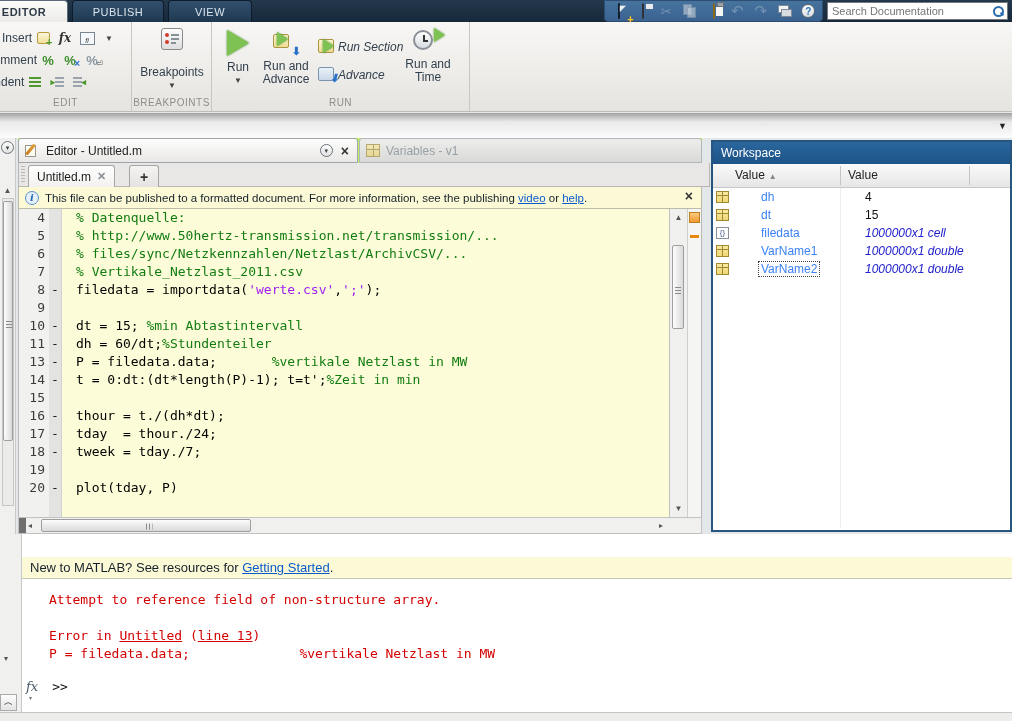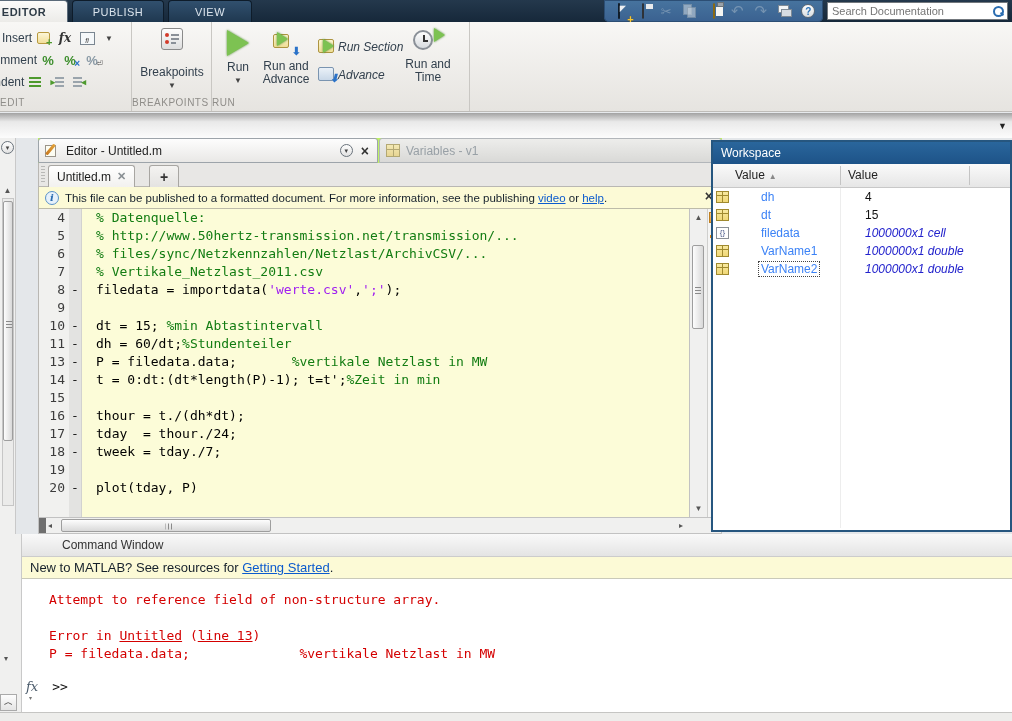--- a/index.html
+++ b/index.html
@@ -31,21 +31,21 @@
   .qi-help .hc { width:14px; height:14px; border-radius:50%; background:linear-gradient(#FDFDFD,#D8DCE0); border:1px solid #5E githa6A76; border:1px solid #5E6A76; color:#2A72B8; font-weight:bold; font-size:10px; display:flex; align-items:center; justify-content:center;}
   #searchbox { position:absolute; left:827px; top:2px; width:181px; height:18px; background:#fff; border:1px solid #73787D; display:flex; align-items:center; }
   #searchbox input { border:none; outline:none; flex:1; font-size:11px; color:#444; padding:0 4px; font-family:"Liberation Sans",sans-serif; background:transparent;}
   .mag { width:12px; height:12px; position:relative; margin-right:3px; }
   .mag::before { content:""; position:absolute; left:1px; top:1px; width:7px; height:7px; border:2px solid #2A6CB0; border-radius:50%;}
   .mag::after { content:""; position:absolute; left:8px; top:8px; width:4px; height:2px; background:#2A6CB0; transform:rotate(45deg);}
 
   
   #ribbon { position:absolute; left:0; top:22px; width:1012px; height:90px; background:linear-gradient(#F8F7F5,#E6E4E0); border-bottom:1px solid #BEBCB8; }
   .rgroup { position:absolute; top:0; height:89px; border-right:1px solid #C9C7C3; }
-  .seclabel { position:absolute; bottom:3px; width:100%; font-size:10px; color:#8F8D89; letter-spacing:.5px; }
+  .seclabel { position:absolute; bottom:3px; width:100%; text-align:center; font-size:10px; color:#8F8D89; letter-spacing:.5px; }
   .editrow { position:absolute; left:0; height:20px; display:flex; align-items:center; }
   .editlabel { font-size:12px; color:#33414E; white-space:nowrap; }
   .icell { width:22px; height:18px; display:flex; align-items:center; justify-content:center; cursor:pointer; position:relative; font-size:12px;}
   .pct { color:#3E8F2E; font-weight:bold; font-size:13px; }
   .pct-x::after { content:"×"; color:#2A72C8; font-weight:bold; font-size:10px; position:absolute; right:1px; bottom:0; }
   .pct-w::after { content:"⏎"; color:#555; font-size:8px; position:absolute; right:0px; bottom:1px; }
   .note { width:13px; height:12px; background:linear-gradient(#FCF6D8,#F2DF9A); border:1px solid #B89A40; border-radius:2px; position:relative;}
   .note::after { content:"+"; position:absolute; right:-4px; bottom:-5px; color:#4E9A2E; font-weight:bold; font-size:11px;}
   .fx-ic { font-family:"DejaVu Serif", serif; font-style:italic; font-weight:bold; color:#333; font-size:12px; }
   .fi-ic { width:15px; height:13px; border:1px solid #7A8691; background:#F5F8FA; font-size:7px; color:#333; display:flex; align-items:flex-end; justify-content:center; font-style:italic;}
@@ -75,21 +75,21 @@
   #main { position:absolute; left:0; top:138px; width:1012px; height:396px; background:#E4E7EA; }
   #leftstrip { position:absolute; left:0; top:0; width:16px; height:396px; background:#F0F0EF; border-right:1px solid #C9C9C9; }
   .circ-btn { width:13px; height:13px; border-radius:50%; border:1px solid #6A737C; background:linear-gradient(#FDFDFD,#E2E2E2); color:#444; font-size:7px; display:flex; align-items:center; justify-content:center; cursor:pointer;}
   #leftstrip .circ-btn { margin:3px auto; }
   .sb-arrow { color:#555; font-size:8px; text-align:center; cursor:pointer; }
   #ls-track { position:absolute; left:2px; top:60px; width:12px; height:308px; background:#EBEBEA; border:1px solid #C6C6C6; }
   #ls-thumb { position:absolute; left:0px; top:2px; width:10px; height:240px; background:linear-gradient(90deg,#FDFDFD,#D9D9D9); border:1px solid #9E9E9E; border-radius:2px; cursor:grab;}
   .grip { position:absolute; left:2px; top:50%; width:6px; height:7px; background:repeating-linear-gradient(#8A8A8A 0 1px, transparent 1px 3px); }
 
   
-  #editor { position:absolute; left:18px; top:0; width:684px; height:396px; background:#bef264;margin-left:20px; }
+  #editor { position:absolute; left:18px; top:0; width:684px; height:396px; background:#bef264; }
   .ptab { position:absolute; top:0; height:25px; display:flex; align-items:center; border:1px solid #9DA4AA; border-radius:3px 3px 0 0; cursor:pointer;}
   .ptab.active { left:0; width:340px; background:linear-gradient(#FDFDFD,#E9E8E6); }
   .ptab.inactive { left:341px; width:343px; background:linear-gradient(#EDEDEB,#D9D9D7); border-color:#B2B6BA; }
   .ptab .title { font-size:12px; color:#222; margin-left:6px; }
   .ptab.inactive .title { color:#98A0A6; }
   .pencil { width:15px; height:14px; margin-left:6px; position:relative; }
   .pencil .pg { position:absolute; left:0; top:1px; width:11px; height:12px; background:#FDFDF2; border:1px solid #9A948A; }
   .pencil .pl { position:absolute; left:4px; top:-1px; width:3px; height:13px; background:linear-gradient(#E2A23A,#C87820); transform:rotate(40deg); border-radius:1px;}
   .vargrid { width:14px; height:13px; margin-left:6px; background:linear-gradient(#F6E9A8,#EAD381); border:1px solid #A89A58; position:relative; opacity:.8;}
   .vargrid::before { content:""; position:absolute; left:0; right:0; top:4px; height:1px; background:#A89A58; }
@@ -536,23 +536,20 @@
       </div>
   <div id="ws-bodydiv"></div>
     </div>
 </div>
 
 <div id="cw">
   <div id="cw-strip">
     <span class="mini">▾</span>
     <span class="chev">︿</span>
   </div>
-  <div id="cw-header">
-    <span class="t">Command Window</span>
-  </div>
   <div id="cw-banner">
     <span><span>New to MATLAB? See resources for </span><a class="lnk">Getting Started</a><span>.</span></span>
   </div>
   <div id="cw-out">
     <div class="eline">Attempt to reference field of non-structure array.</div>
     <div class="eline"> </div>
     <div class="eline"><span>Error in </span><span class="rlink">Untitled</span><span> (</span><span class="rlink">line 13</span><span>)</span></div>
     <div class="eline">P = filedata.data;              %vertikale Netzlast in MW</div>
   </div>
   <div id="cw-prompt">

